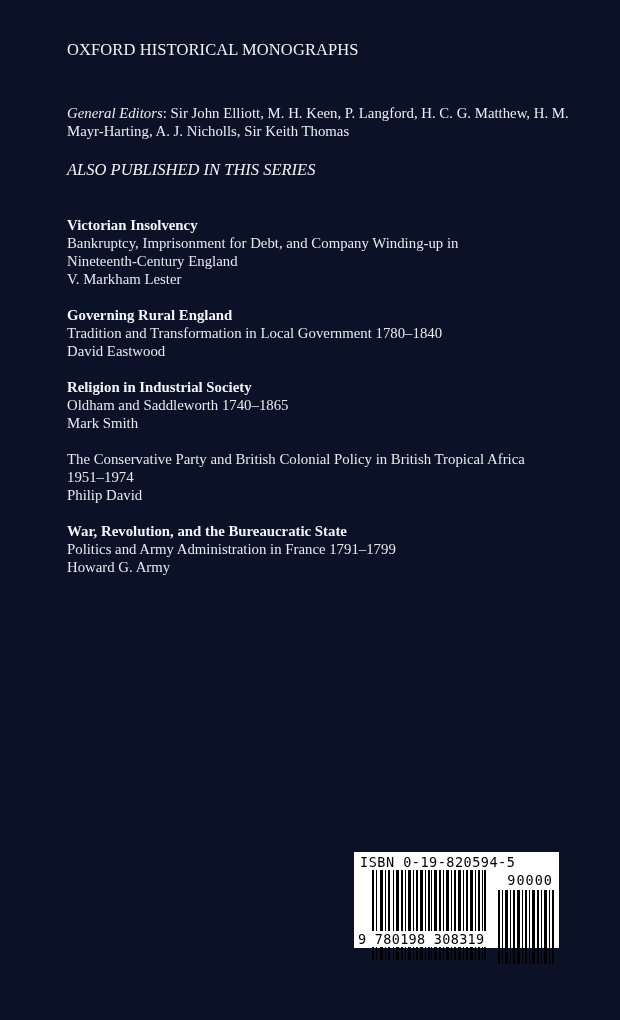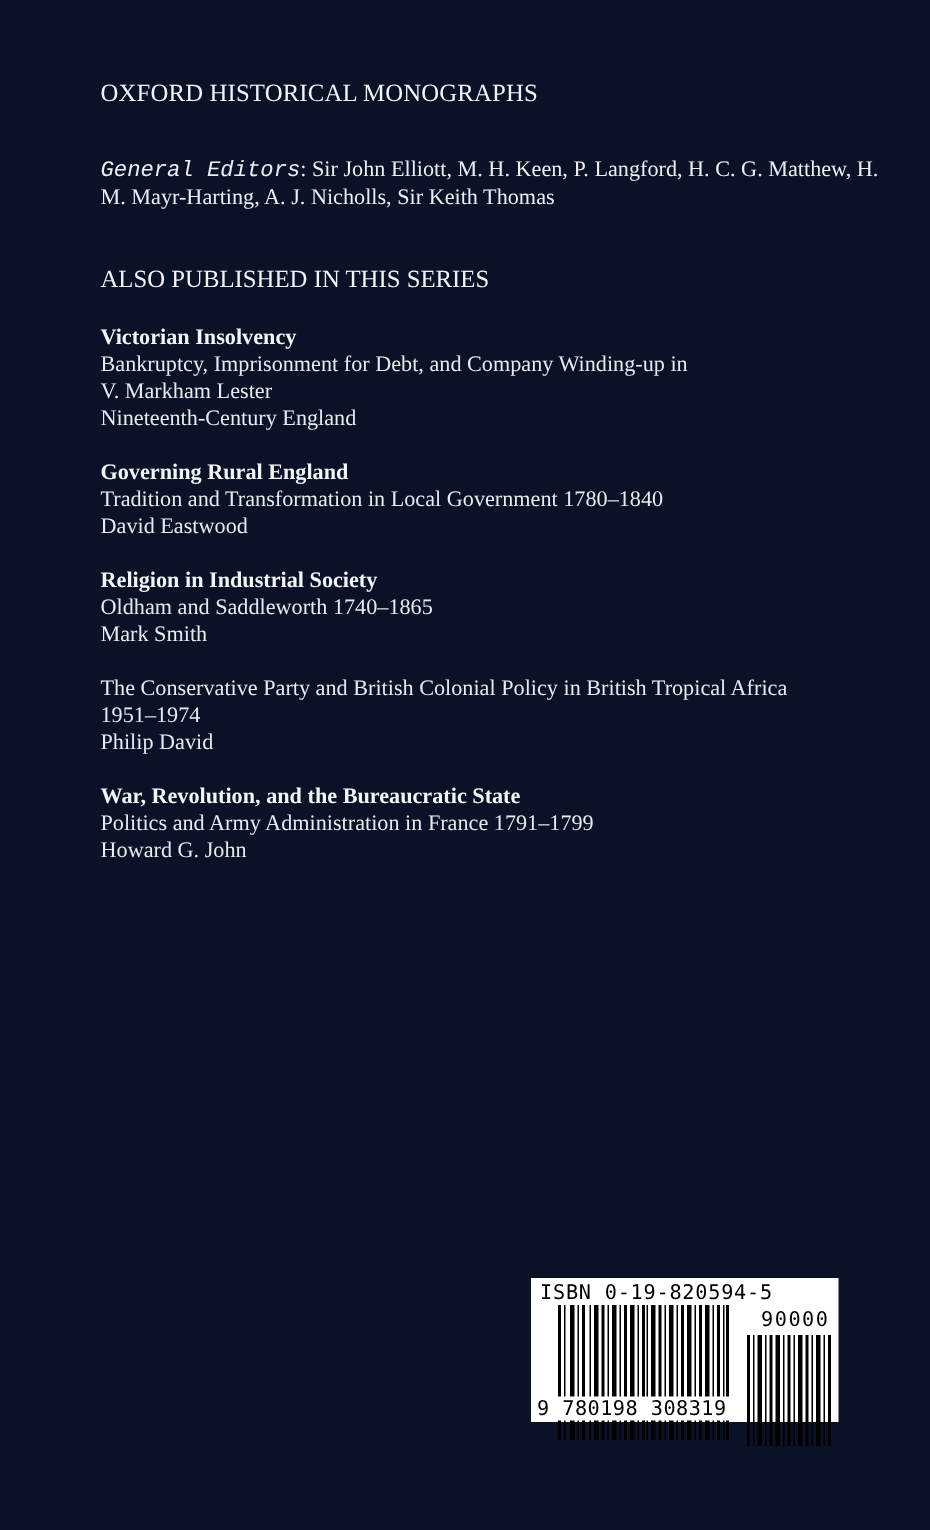--- a/index.html
+++ b/index.html
@@ -4,31 +4,31 @@
 <style>
   html, body { margin: 0; padding: 0; }
   body {
     width: 620px; height: 1020px; overflow: hidden;
     background: #0b1126;
     color: #eef0f4;
     font-family: "Liberation Serif", "DejaVu Serif", serif;
     position: relative;
   }
   .series-title {
-    position: absolute; left: 67px; top: 52px;
+    position: absolute; left: 67px; top: 40px;
     font-size: 16.5px; letter-spacing: 0.1px; color: #f2f3f6;
   }
   .editors {
     position: absolute; left: 67px; top: 104px; width: 520px;
     font-size: 14.8px; line-height: 18px; color: #eceef3;
   }
-  .editors .label { font-style: italic; font-family: Liberation Mono, monospace; }
+  .editors .label { font-style: italic; }
   .also {
-    position: absolute; left: 67px; top: 176px;
-    font-size: 16.5px; color: #f2f3f6;
+    position: absolute; left: 67px; top: 160px;
+    font-size: 16.5px; color: #f2f3f6; font-style: italic;
   }
   .books { position: absolute; left: 67px; top: 198px; width: 540px; }
   .book { margin-bottom: 18px; font-size: 14.8px; line-height: 18px; }
   .book .title { font-weight: bold; color: #f4f5f8; }
   .book .line { color: #e8eaef; }
   .barcode {
     position: absolute; left: 354px; top: 852px; width: 205px; height: 96px;
     background: #ffffff;
   }
   .barcode .isbn {
@@ -61,42 +61,42 @@
 <div class="editors"><span class="label">General Editors</span><span>: Sir John Elliott, M. H. Keen, P. Langford, H. C. G. Matthew, H. M. Mayr-Harting, A. J. Nicholls, Sir Keith Thomas</span></div>
 
 <div class="also">ALSO PUBLISHED  IN THIS SERIES</div>
 
 <div class="books">
   <div class="book">
   </div>
   <div class="book">
     <div class="title">Victorian Insolvency</div>
     <div class="line">Bankruptcy, Imprisonment for Debt, and Company Winding-up in</div>
+    <div class="line">Nineteenth-Century England</div>
     <div class="line">V. Markham Lester</div>
-    <div class="line">Nineteenth-Century England</div>
   </div>
   <div class="book">
     <div class="title">Governing Rural England</div>
     <div class="line">Tradition and Transformation in Local Government 1780–1840</div>
     <div class="line">David Eastwood</div>
   </div>
   <div class="book">
     <div class="title">Religion in Industrial Society</div>
     <div class="line">Oldham and Saddleworth 1740–1865</div>
     <div class="line">Mark Smith</div>
   </div>
   <div class="book">
     <div class="line">The Conservative Party and British Colonial Policy in British Tropical Africa</div>
     <div class="line">1951–1974</div>
     <div class="line">Philip David</div>
   </div>
   <div class="book">
     <div class="title">War, Revolution, and the Bureaucratic State</div>
     <div class="line">Politics and Army Administration in France 1791–1799</div>
-    <div class="line">Howard G. John</div>
+    <div class="line">Howard G. Army</div>
   </div>
 </div>
 
 <div class="barcode">
   <div class="isbn">ISBN 0-19-820594-5</div>
   <div class="addon">90000</div>
   <div class="bars-main">
     <span style="left:0;width:2px"></span>
       <span style="left:4px;width:1px"></span>
       <span style="left:8px;width:3px"></span>

